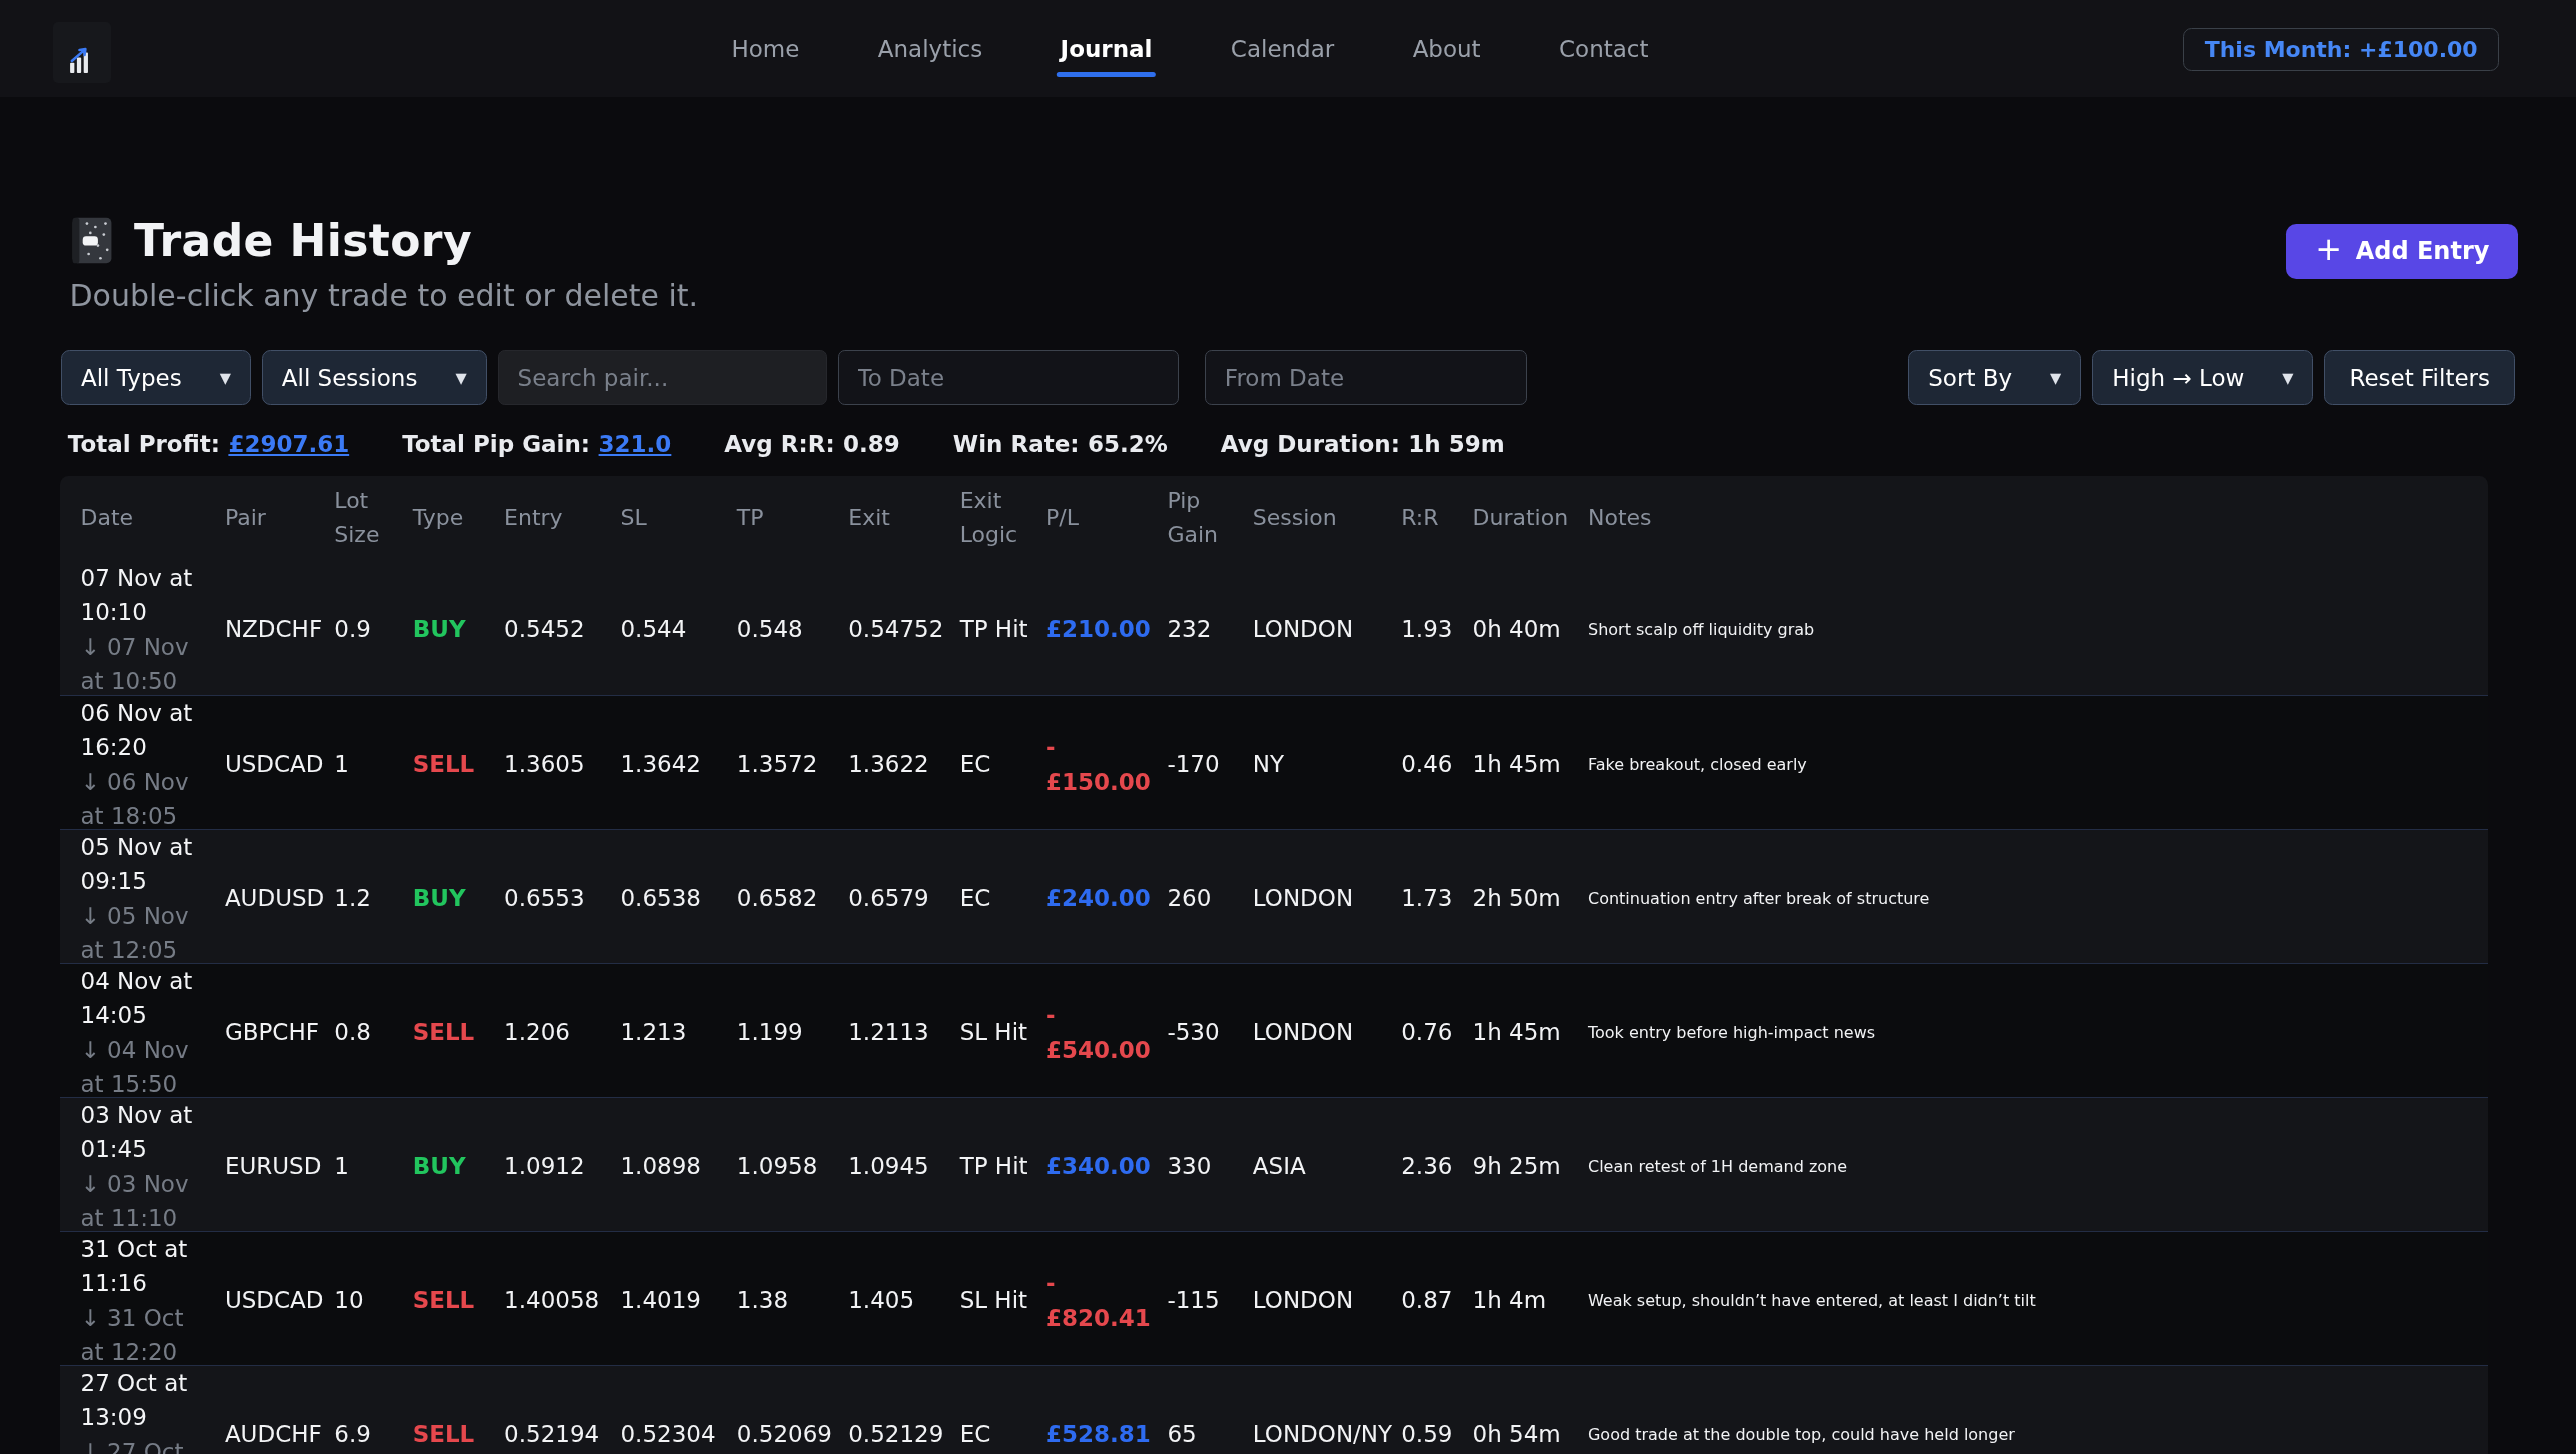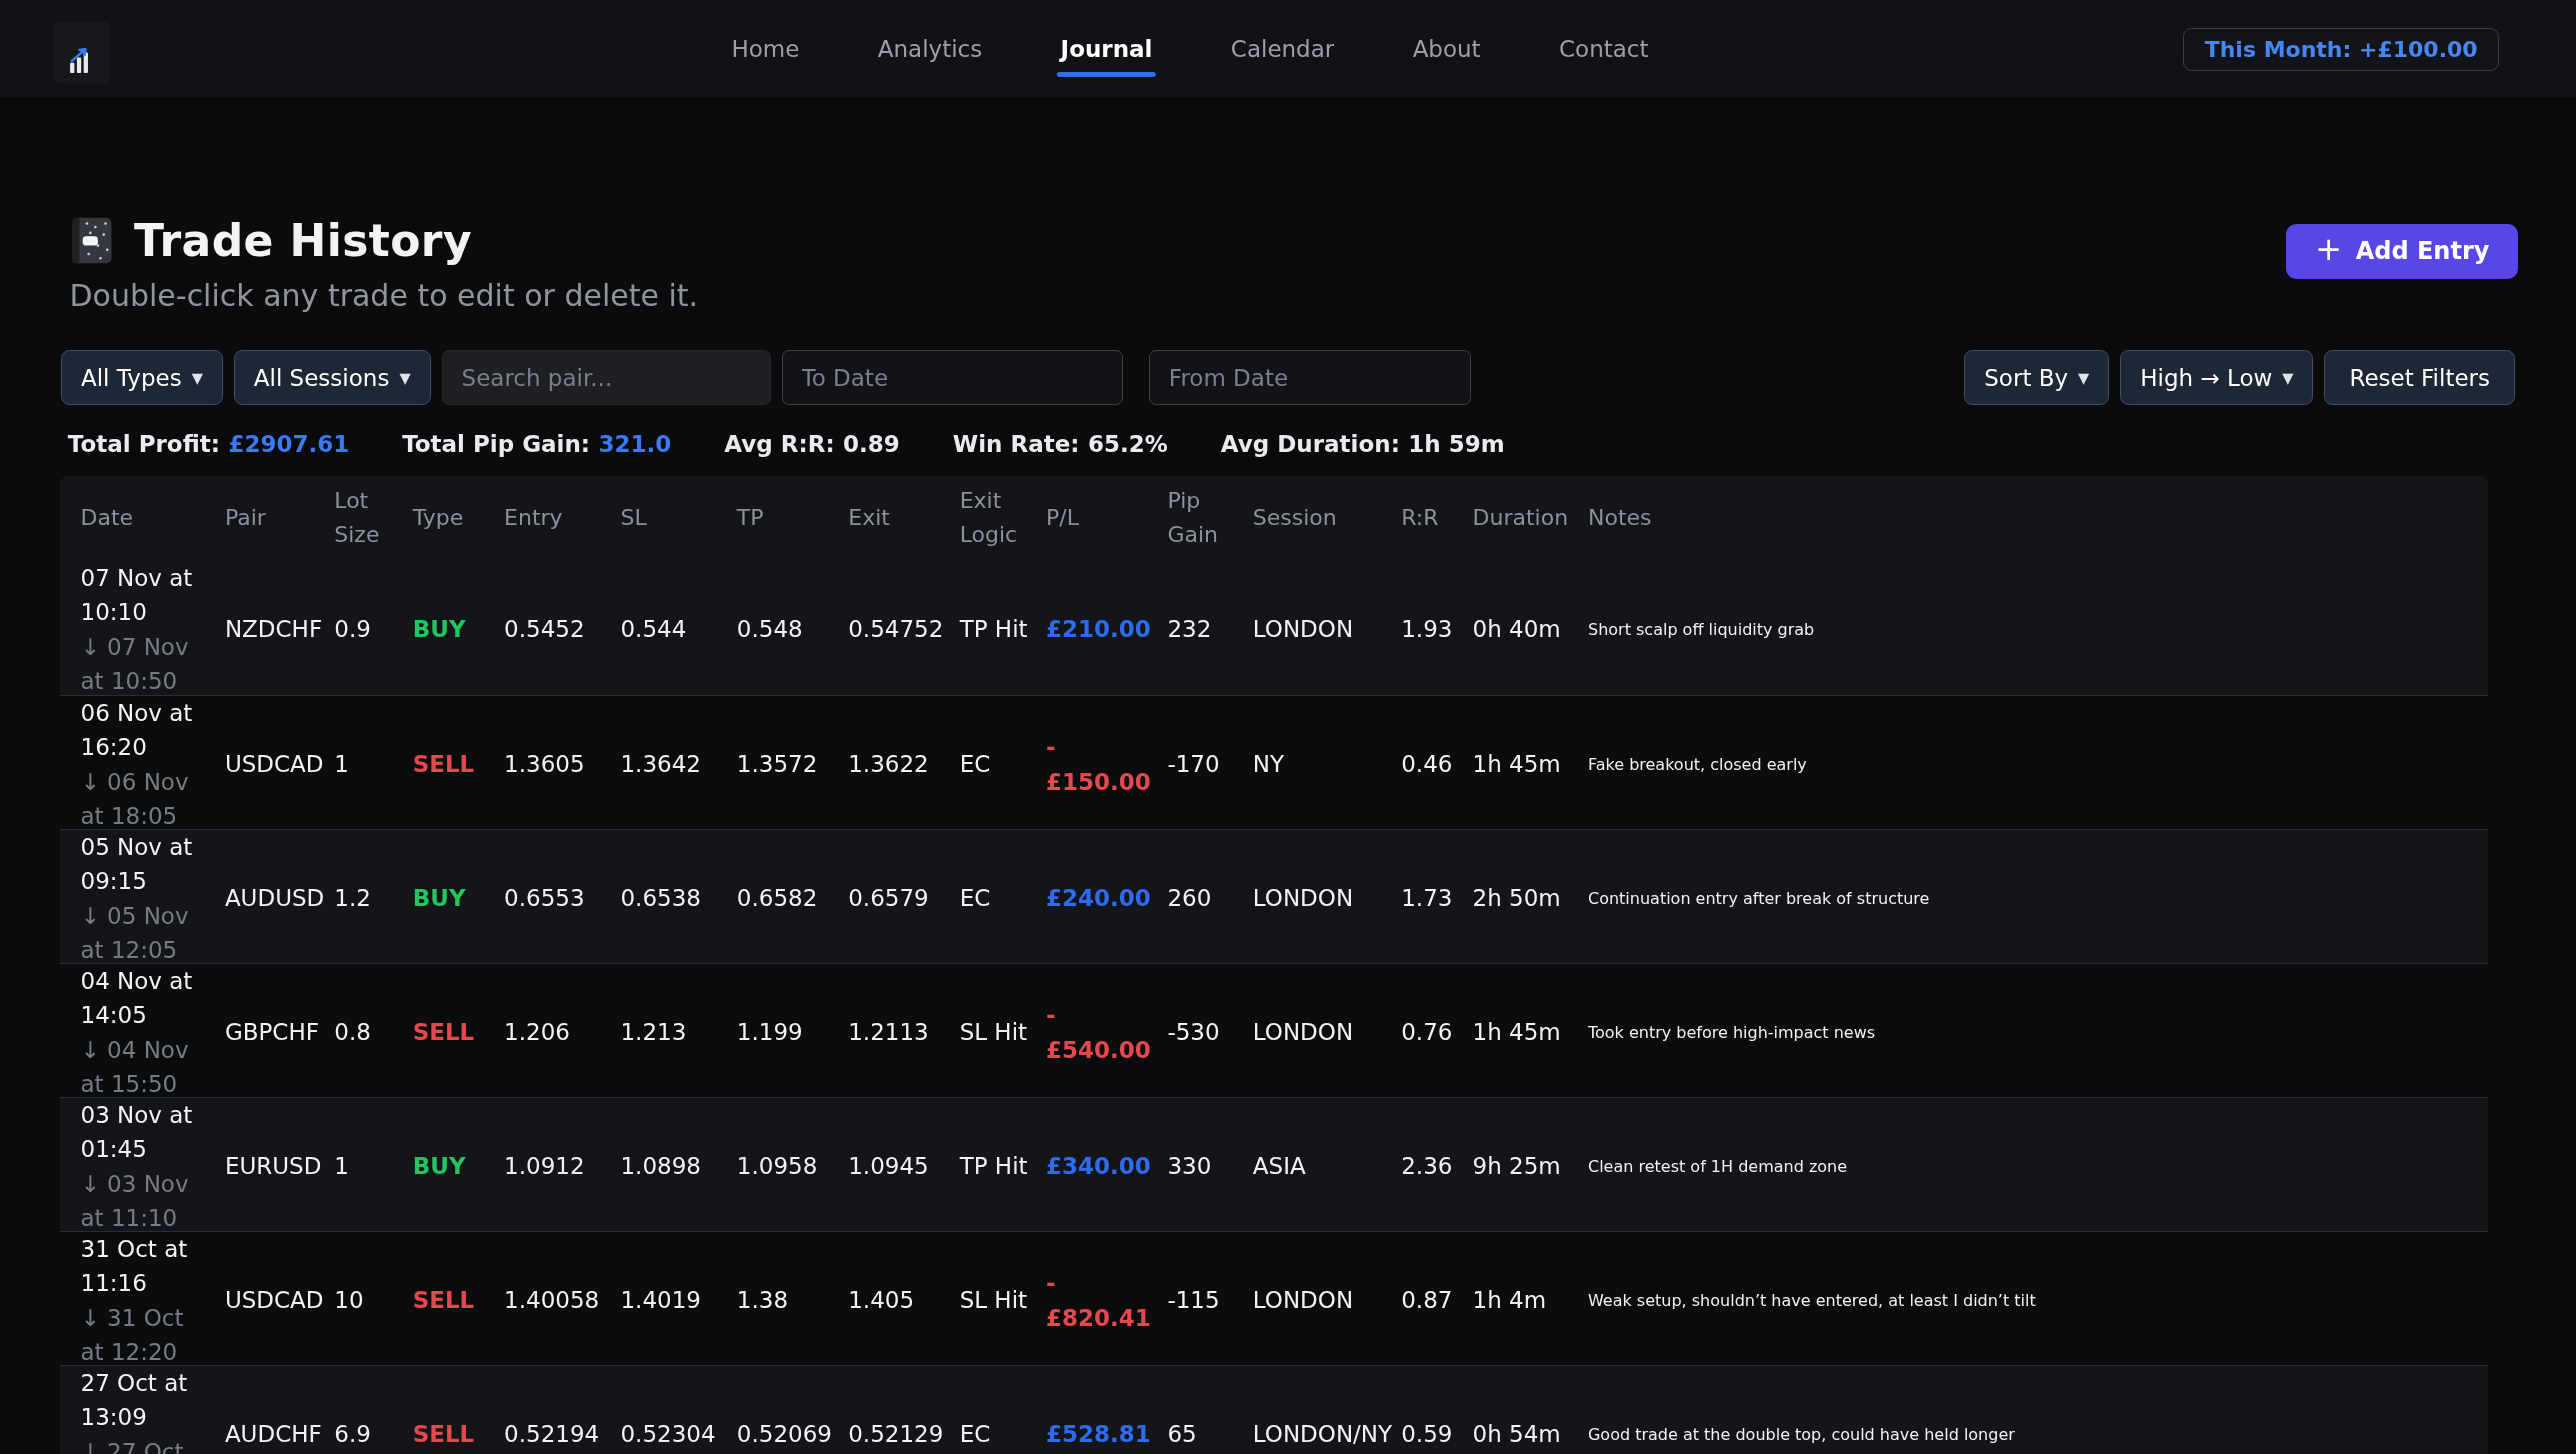--- a/index.html
+++ b/index.html
@@ -28,38 +28,38 @@
   .page-title { font-size:44px; font-weight:bold; letter-spacing:0.4px; }
   .subtitle { margin-top:12px; font-size:30px; color:#8f959f; }
   .add-btn { margin-top:8.5px; margin-right:-3.4px; height:55px; padding:0 29px; background:#5847e6; border:none;
     border-radius:10.2px; color:#ffffff; font-size:24px; font-weight:bold; display:flex; align-items:center;
     gap:13.6px; cursor:pointer; font-family:inherit; }
   .add-btn .plus { font-size:32px; font-weight:normal; line-height:1; margin-top:-3.4px; }
 
   
   .filters { margin-top:37px; display:flex; align-items:center; gap:11px; }
   .dd { height:55px; background:#1e2735; border:1.7px solid #414f66; border-radius:8.5px; color:#fff;
-    font-size:23px; display:flex; align-items:center; justify-content:space-between; gap:10px;
+    font-size:23px; display:flex; align-items:center; justify-content:space-between; gap:38px;
     padding:0 19px; cursor:pointer; }
   .dd .caret { font-size:14.5px; color:#dfe3ea; }
   .inp { height:55px; border-radius:6.8px; font-size:23px; font-family:inherit; color:#e8eaee; padding:0 19px; }
   .inp::placeholder { color:#7a808b; }
   .search { width:329px; background:#1e1f23; border:0.9px solid #26272c; }
   .date-inp { background:#121318; border:1.7px solid #3c424c; }
   .from { width:322px; margin-left:15.3px; }
   .to { width:341px; }
   .spacer { flex:1; }
   .reset-btn { height:55px; padding:0 24px; background:#1e2735; border:1.7px solid #414f66; border-radius:8.5px;
     color:#fff; font-size:23px; font-family:inherit; cursor:pointer; }
 
   
   .stats { margin-top:25.6px; padding-left:6.8px; display:flex; gap:53px; font-size:23px; font-weight:bold;
     color:#e9ebef; }
   .stat .val { margin-left:8.5px; }
-  .stat .val.hl { color:#3b7af5; }
+  .stat .val.hl { color:#3b7af5;text-decoration:underline; }
 
   
   .table-wrap { margin-top:19px; margin-left:-0.9px; width:2428px; background:#141519; border-radius:8.5px;
     overflow:hidden; }
   .grid { display:grid; align-items:center;
     grid-template-columns:141px 106px 75px 88px 113px 113px 108px 108px 83px 118px 82px 145px 68px 112px 1fr;
     padding:0 20.4px; column-gap:3.4px; }
   .thead { height:85px; color:#8a919d; font-size:22px; font-weight:500; }
   .thead > div { padding-right:12px; line-height:1.55; }
   .row { height:134px; font-size:23px; }

